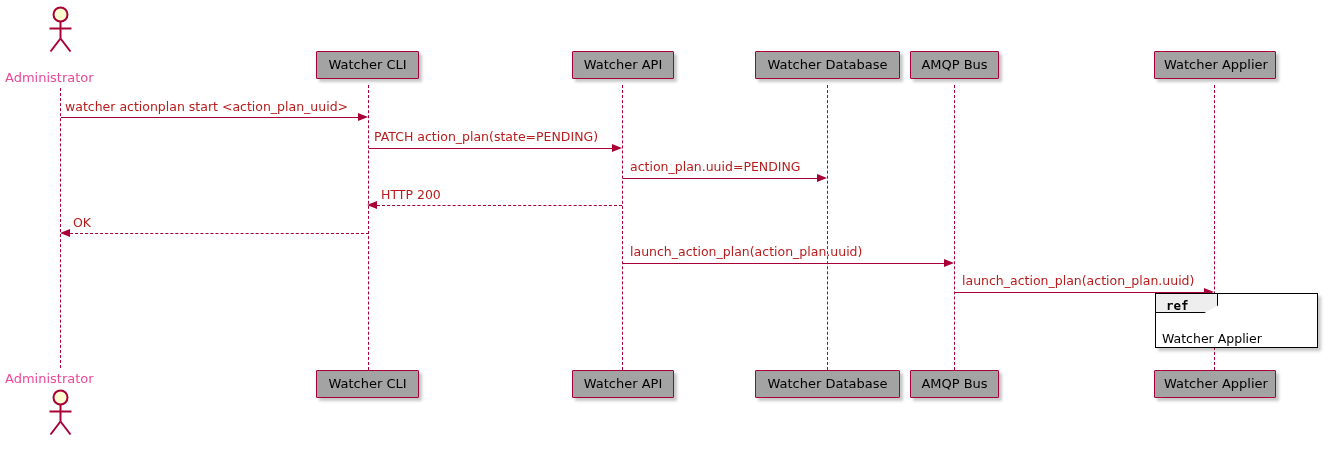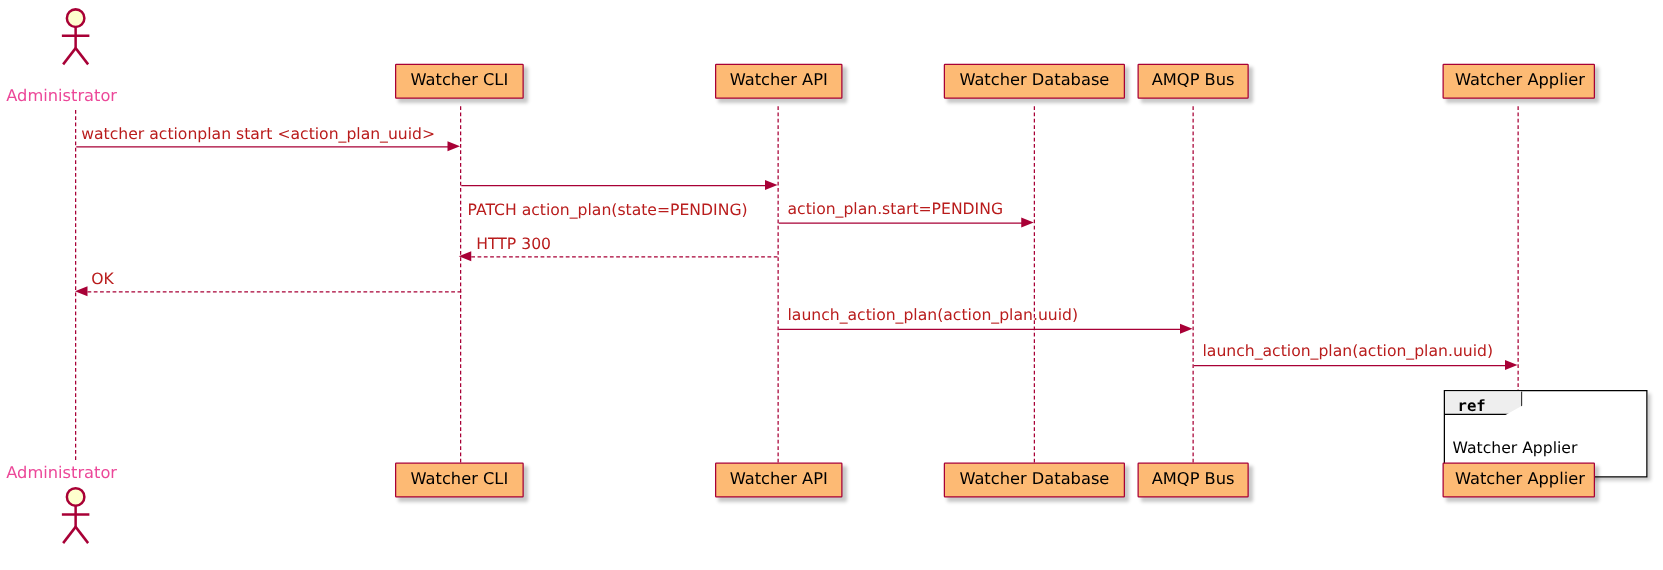--- a/index.html
+++ b/index.html
@@ -13,21 +13,21 @@
     height: 456px;
     background: #FFFFFF;
     font-family: "DejaVu Sans", sans-serif;
     overflow: hidden;
   }
 
   
   .participant {
     position: absolute;
     box-sizing: border-box;
-    background: #fdba74;
+    background: #a3a3a3;
     border: 1.5px solid #A80036;
     color: #000000;
     font-size: 13px;
     line-height: 1;
     text-align: center;
     padding: 6px 9px 7px 9px;
     white-space: nowrap;
     box-shadow: 3px 3px 3px rgba(0,0,0,0.22);
     border-radius: 1px;
   }
@@ -155,45 +155,45 @@
     <span>AMQP Bus</span>
   </div>
   <div class="participant" style="left:1154px; top:51px; width:122px;">
     <span>Watcher Applier</span>
   </div>
 
   <div class="msg-label" style="left:65px; top:101px;">watcher actionplan start &lt;action_plan_uuid&gt;</div>
   <div class="msg" style="left:61px; top:117px; width:298px;"></div>
   <div class="arrowhead right" style="left:358px; top:113px;"></div>
 
-  <div class="msg-label" style="left:374px; top:131px;margin-top:31px;">PATCH action_plan(state=PENDING)</div>
+  <div class="msg-label" style="left:374px; top:131px;">PATCH action_plan(state=PENDING)</div>
   <div class="msg" style="left:369px; top:148px; width:244px;"></div>
   <div class="arrowhead right" style="left:612px; top:144px;"></div>
 
-  <div class="msg-label" style="left:630px; top:161px;">action_plan.start=PENDING</div>
+  <div class="msg-label" style="left:630px; top:161px;">action_plan.uuid=PENDING</div>
   <div class="msg" style="left:623px; top:178px; width:195px;"></div>
   <div class="arrowhead right" style="left:817px; top:174px;"></div>
 
-  <div class="msg-label" style="left:381px; top:189px;">HTTP 300</div>
+  <div class="msg-label" style="left:381px; top:189px;">HTTP 200</div>
   <div class="msg dashed" style="left:377px; top:205px; width:245px;"></div>
   <div class="arrowhead left" style="left:367px; top:201px;"></div>
 
   <div class="msg-label" style="left:73px; top:217px;">OK</div>
   <div class="msg dashed" style="left:70px; top:233px; width:299px;"></div>
   <div class="arrowhead left" style="left:60px; top:229px;"></div>
 
   <div class="msg-label" style="left:630px; top:246px;">launch_action_plan(action_plan.uuid)</div>
   <div class="msg" style="left:623px; top:263px; width:322px;"></div>
   <div class="arrowhead right" style="left:944px; top:259px;"></div>
 
   <div class="msg-label" style="left:962px; top:275px;">launch_action_plan(action_plan.uuid)</div>
   <div class="msg" style="left:955px; top:292px; width:250px;"></div>
   <div class="arrowhead right" style="left:1204px; top:288px;"></div>
 
-  <div class="ref-box" style="left:1155px; top:312px; width:163px; height:70px;">
+  <div class="ref-box" style="left:1155px; top:293px; width:163px; height:55px;">
     <div class="ref-tab" style="width:62px; height:19px;"></div>
     <div class="ref-tab-label">ref</div>
     <div class="ref-text" style="left:6px; top:37px;">Watcher Applier</div>
   </div>
 
   <div class="participant" style="left:316px; top:370px; width:103px;">
     <span>Watcher CLI</span>
   </div>
   <div class="participant" style="left:572px; top:370px; width:102px;">
     <span>Watcher API</span>

